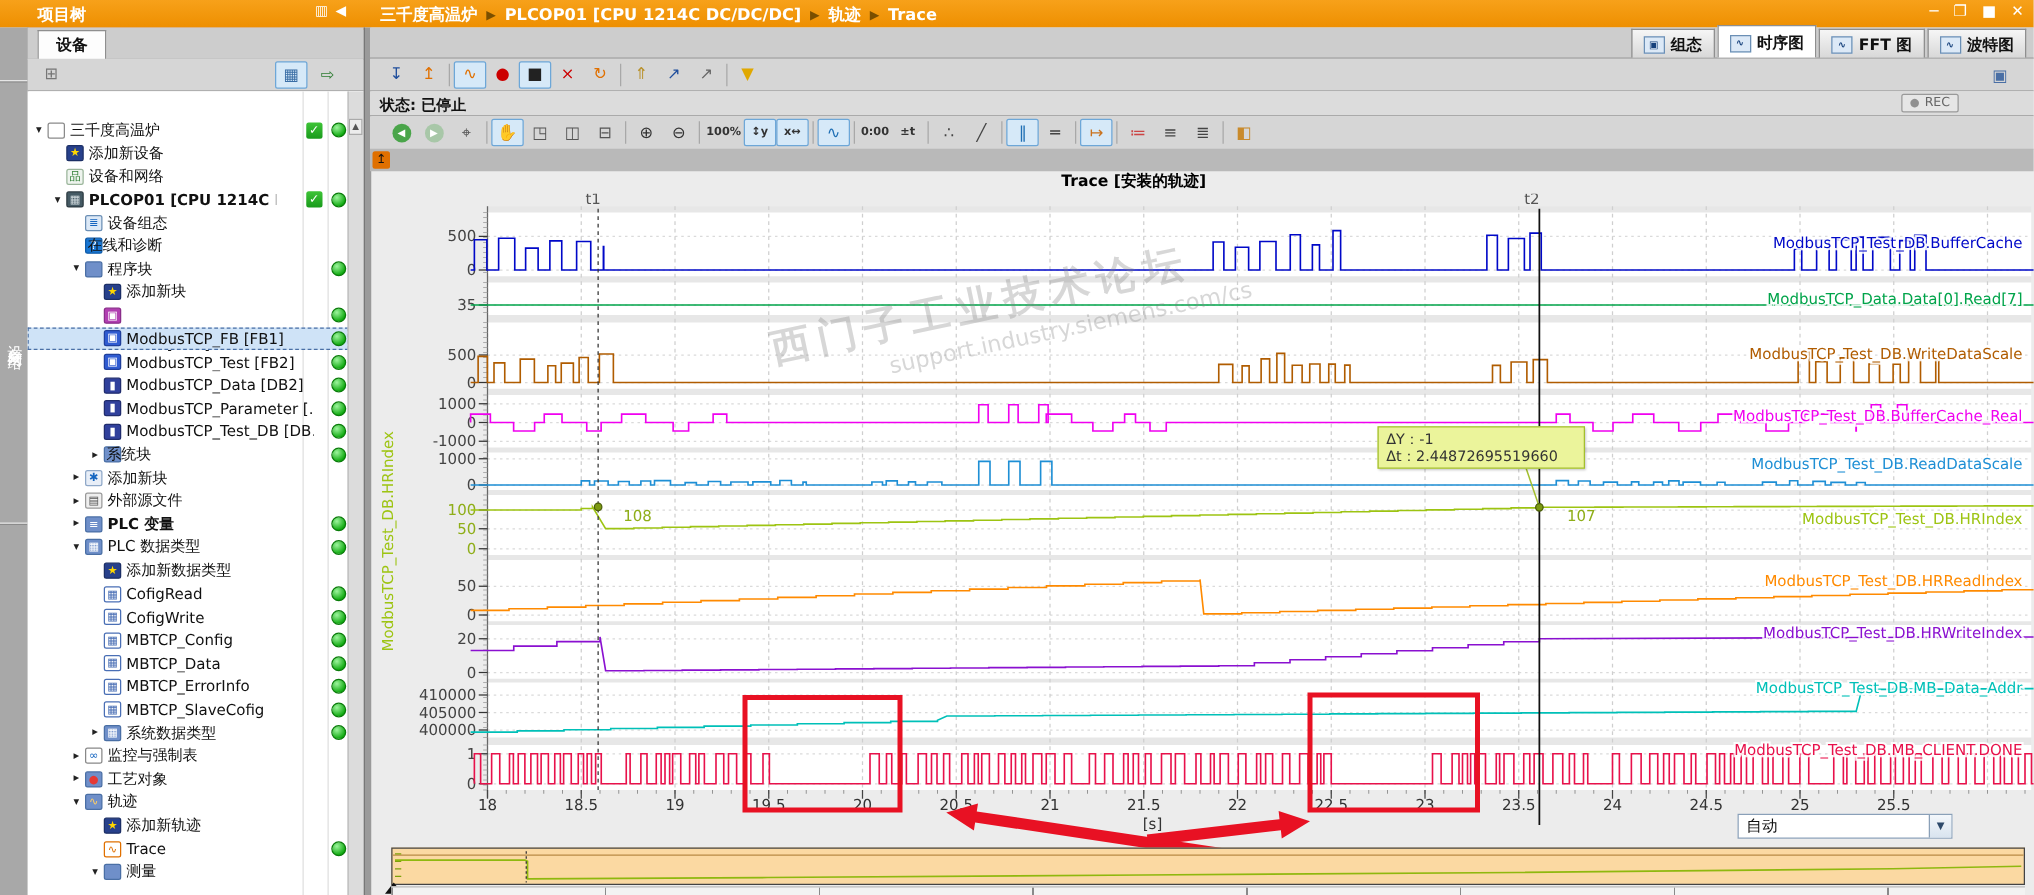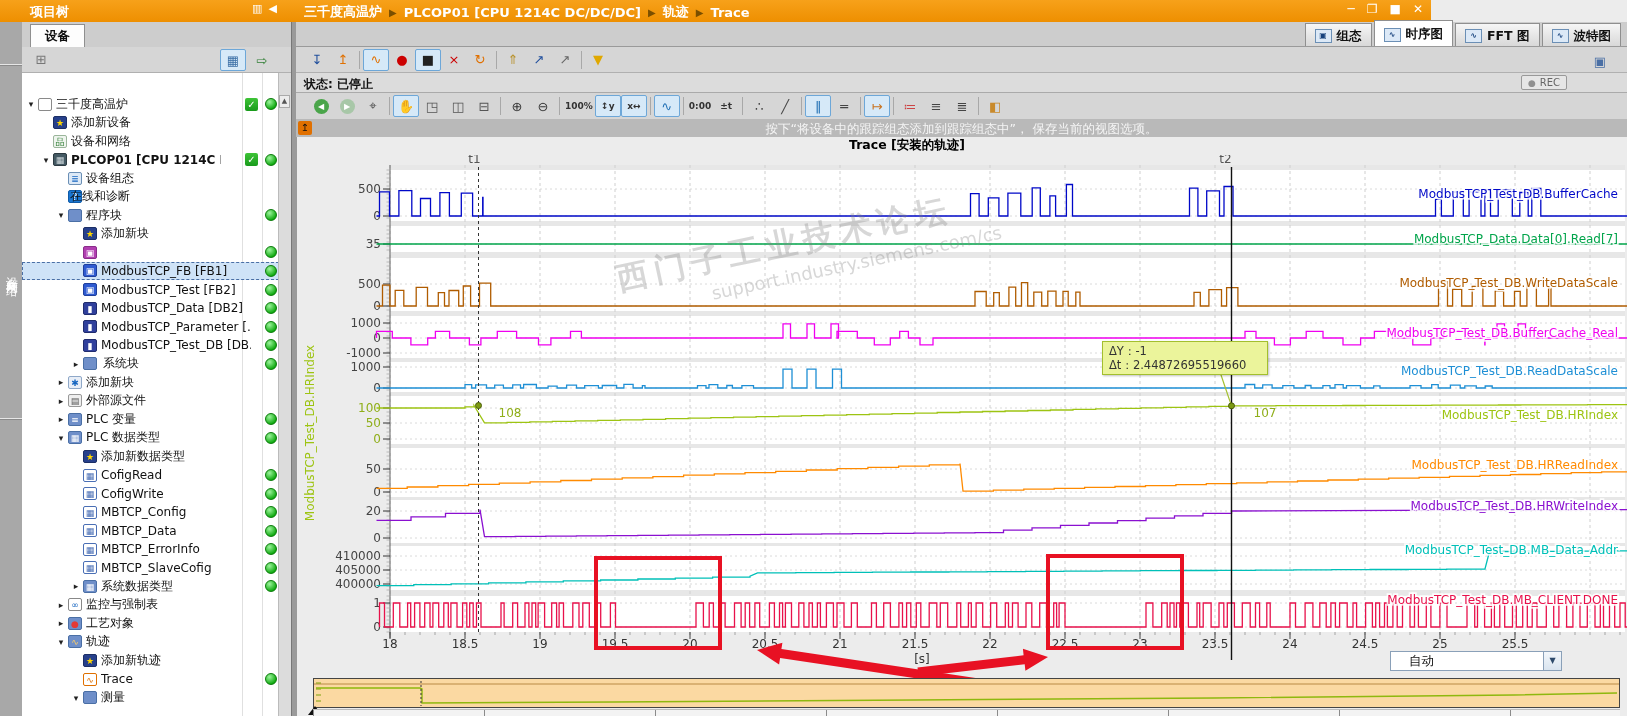--- a/index.html
+++ b/index.html
@@ -1,19 +1,19 @@
 <!DOCTYPE html>
 <html><head>
 <meta charset="utf-8">
 <style>
   html,body{margin:0;padding:0}
   body{width:1627px;height:716px;overflow:hidden;position:relative;background:#ececec;
        font-family:"DejaVu Sans","Liberation Sans",sans-serif;font-size:12px;color:#111;}
   
-  .titlebar{position:absolute;left:0;top:0;width:1431px;height:22px;background:linear-gradient(#f7a11a,#ee8f00);display:flex;align-items:center;}
+  .titlebar{position:absolute;left:0;top:0;width:1627px;height:22px;background:linear-gradient(#f7a11a,#ee8f00);display:flex;align-items:center;}
   .tb-left{position:absolute;left:30px;top:3px;color:#fff;font-weight:bold;font-size:13px;}
   .tb-lefticons{position:absolute;left:252px;top:2px;color:#fff;font-size:11px;letter-spacing:6px;}
   .breadcrumb{position:absolute;left:304px;top:3px;color:#fff;font-size:13px;font-weight:bold;display:flex;gap:7px;align-items:center;}
   .bc-sep{color:#7a4f00;font-size:10px;}
   .winctl{position:absolute;right:8px;top:2px;display:flex;gap:12px;color:#fff;font-size:12px;}
   .winctl span{cursor:default}
   .orangeline{position:absolute;left:22px;top:22px;width:269px;height:2px;background:#e07000;}
   
   .vstrip{position:absolute;left:0;top:22px;width:22px;height:694px;background:#a8a8a8;border-right:1px solid #8a8a8a;}
   .vstrip .divider{position:absolute;left:0;width:22px;height:1px;background:#e6e6e6;box-shadow:0 1px 0 #8a8a8a;}
@@ -55,21 +55,21 @@
   .msgicon{position:absolute;left:2px;top:1px;width:14px;height:14px;background:#e07000;color:#111;font-size:10px;line-height:14px;text-align:center;border-radius:2px;}
   .charttitle{position:absolute;left:372px;top:137px;width:1070px;text-align:center;font-weight:bold;font-size:12.5px;color:#000;}
   
   #chartsvg{position:absolute;left:300px;top:155px;}
   .slabel{font-size:12px;paint-order:stroke;stroke:rgba(255,255,255,.85);stroke-width:3.5px;}
   .watermark{position:absolute;left:615px;top:218px;transform:rotate(-12deg);color:rgba(130,130,130,.32);pointer-events:none;}
   .watermark .w1{font-size:32px;letter-spacing:6px;font-weight:bold;}
   .watermark .w2{font-size:18px;margin-left:90px;}
   .tooltip{position:absolute;left:1102px;top:341px;width:152px;background:#ebf49b;border:1px solid #a3bf2e;box-shadow:1px 1px 2px rgba(0,0,0,.25);font-size:11.5px;color:#333;padding:2px 6px;line-height:14px;}
   .autodrop{position:absolute;left:1390px;top:651px;width:172px;height:20px;background:#fff;border:1px solid #8aa0b8;box-sizing:border-box;font-size:12.5px;display:flex;align-items:center;}
-  .autodrop .val{flex:1;padding-left:18px;}
+  .autodrop .val{flex:1;padding-left:6px;}
   .autodrop .btn{width:17px;height:18px;background:linear-gradient(#f3f7fb,#d9e4ef);border-left:1px solid #8aa0b8;font-size:8px;color:#2d4a6b;text-align:center;line-height:18px;}
   .overview{position:absolute;left:313px;top:678px;width:1307px;height:30px;background:#fbd9a2;border:1px solid #444;box-sizing:border-box;}
   .ovruler{position:absolute;left:313px;top:709px;width:1307px;height:7px;background:#f3f3f3;border-top:1px solid #bbb;
            background-image:repeating-linear-gradient(to right,#8a8a8a 0 1px,transparent 1px 171px);}
   .ovhandle{position:absolute;left:308px;top:706px;width:0;height:0;border-left:7px solid transparent;border-right:7px solid transparent;border-bottom:9px solid #111;}
 </style>
 </head>
 <body>
 
 <div class="titlebar">
@@ -178,37 +178,37 @@
       <span class="cir"></span>
     </div>
     <div class="trow" style="top: 263.15px;">
       <span class="ticon" style="left: 61px; background: rgb(48, 64, 156); border: 1px solid rgb(32, 44, 110); color: rgb(255, 255, 255);">▮</span>
       <span class="tlabel" style="left: 79px;">ModbusTCP_Test_DB [DB...</span>
       <span class="cir"></span>
     </div>
     <div class="trow" style="top: 281.7px;">
       <span class="texp" style="left: 49px;">▸</span>
       <span class="ticon" style="left: 61px; background: rgb(111, 143, 201); border: 1px solid rgb(74, 111, 165); color: rgb(255, 255, 255);"></span>
-      <span class="tlabel" style="left: 81px;">系统块</span>
+      <span class="tlabel" style="left: 63px;">系统块</span>
       <span class="cir"></span>
     </div>
     <div class="trow" style="top: 300.25px;">
       <span class="texp" style="left: 34px;">▸</span>
       <span class="ticon" style="left: 46px; background: rgb(232, 238, 247); border: 1px solid rgb(143, 168, 200); color: rgb(21, 101, 192);">✱</span>
       <span class="tlabel" style="left: 64px;">添加新块</span>
     </div>
     <div class="trow" style="top: 318.8px;">
       <span class="texp" style="left: 34px;">▸</span>
       <span class="ticon" style="left: 46px; background: rgb(239, 239, 239); border: 1px solid rgb(153, 153, 153); color: rgb(85, 85, 85);">▤</span>
       <span class="tlabel" style="left: 64px;">外部源文件</span>
     </div>
     <div class="trow" style="top: 337.35px;">
       <span class="texp" style="left: 34px;">▸</span>
       <span class="ticon" style="left: 46px; background: rgb(111, 143, 201); border: 1px solid rgb(74, 111, 165); color: rgb(255, 255, 255);">≡</span>
-      <span class="tlabel" style="left: 64px;">PLC 变量</span>
+      <span class="tlabel" style="left: 64px; font-weight: bold;">PLC 变量</span>
       <span class="cir"></span>
     </div>
     <div class="trow" style="top: 355.9px;">
       <span class="texp" style="left: 34px;">▾</span>
       <span class="ticon" style="left: 46px; background: rgb(111, 143, 201); border: 1px solid rgb(74, 111, 165); color: rgb(255, 255, 255);">▦</span>
       <span class="tlabel" style="left: 64px;">PLC 数据类型</span>
       <span class="cir"></span>
     </div>
     <div class="trow" style="top: 374.45px;">
       <span class="ticon" style="left: 61px; background: rgb(39, 64, 139); border: 1px solid rgb(28, 47, 102); color: rgb(255, 215, 0);">★</span>
@@ -363,21 +363,20 @@
     <div class="ti sel" style="color: rgb(201, 115, 31);">↦</div>
     <div class="sep"></div>
     <div class="ti" style="color: rgb(204, 68, 68);">≔</div>
     <div class="ti" style="color: rgb(68, 68, 68);">≡</div>
     <div class="ti" style="color: rgb(68, 68, 68);">≣</div>
     <div class="sep"></div>
     <div class="ti" style="color: rgb(201, 138, 43);">◧</div>
   </div>
 <div class="msgbar">
   <span class="msgicon">↥</span>
-  <span>按下“将设备中的跟踪组态添加到跟踪组态中”， 保存当前的视图选项。</span>
 </div>
 <div class="charttitle">Trace [安装的轨迹]</div>
 
 <svg id="chartsvg" width="1327" height="561">
     <rect x="90" y="10" width="1235" height="467" fill="#e7e7e7"></rect>
     <rect x="90" y="15" width="1235" height="51" fill="#ffffff"></rect>
     <rect x="90" y="71" width="1235" height="26" fill="#ffffff"></rect>
     <rect x="90" y="103" width="1235" height="53" fill="#ffffff"></rect>
     <rect x="90" y="161" width="1235" height="42" fill="#ffffff"></rect>
     <rect x="90" y="207" width="1235" height="30" fill="#ffffff"></rect>

